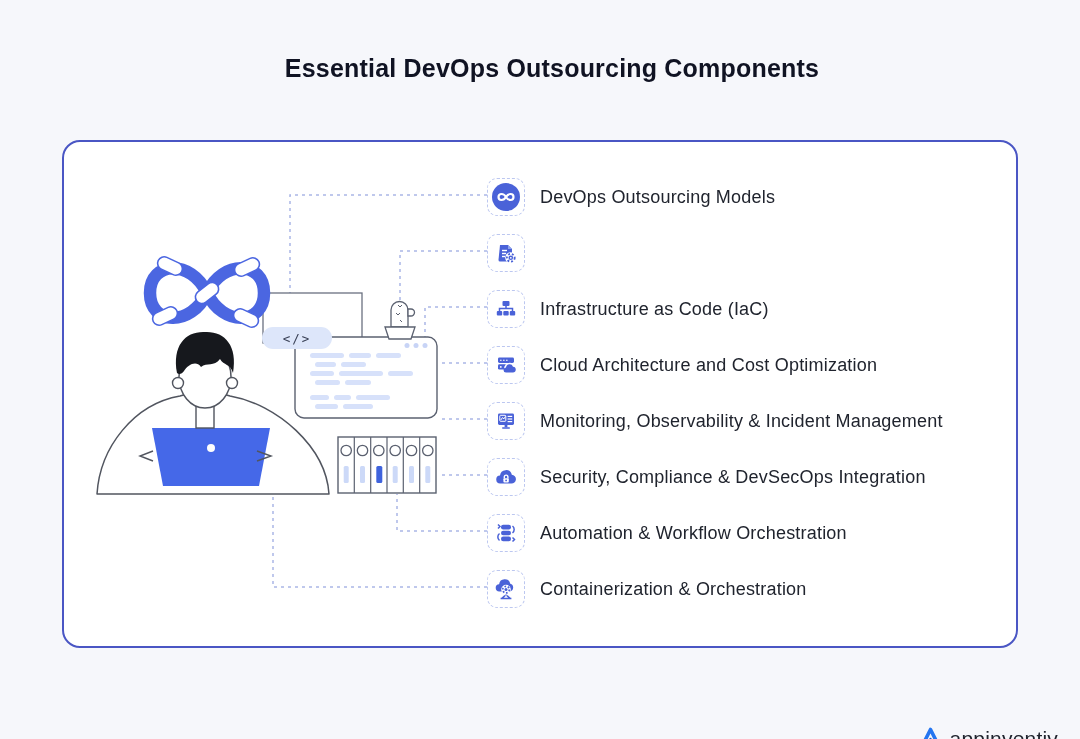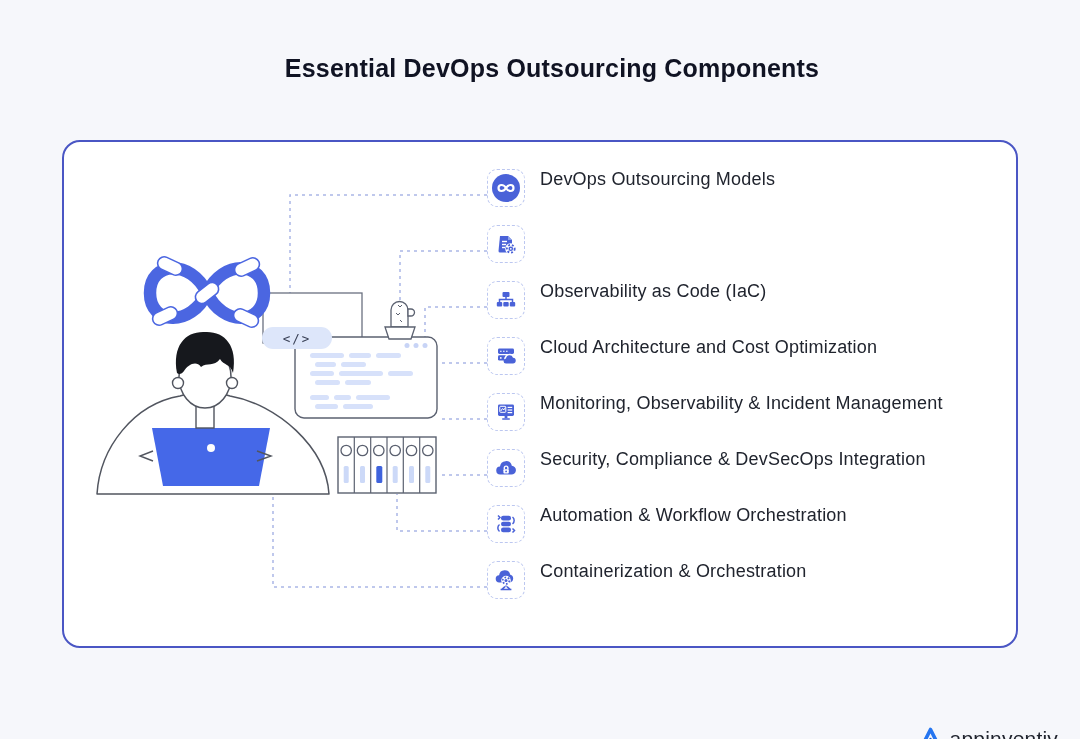--- a/index.html
+++ b/index.html
@@ -29,21 +29,21 @@
     position:absolute; left:0; top:0;
     width:952px; height:504px;
     pointer-events:none;
   }
   .component-list {
     position:absolute; left:423px; top:27px;
     display:flex; flex-direction:column;
   }
   .component-row {
     height:56px;
-    display:flex; gap:15px;
+    display:flex; align-items:center; gap:15px;
   }
   .icon-tile {
     width:38px; height:38px; flex:0 0 38px;
     border:1.5px dashed #bcc7f0;
     border-radius:10px;
     background:#ffffff;
     display:flex; align-items:center; justify-content:center;
   }
   .icon-tile svg { display:block; }
   .component-label {
@@ -204,21 +204,21 @@
     <div class="component-row">
       <div class="icon-tile">
         <svg width="24" height="24" viewBox="0 0 24 24">
           <rect x="8.5" y="4" width="7" height="5" rx="1" fill="#4a62d8"></rect>
           <path d="M12,9 V11.5 M5.5,14 V11.5 H18.5 V14" stroke="#4a62d8" stroke-width="1.5" fill="none"></path>
           <rect x="2.8" y="14" width="5.4" height="4.6" rx="1" fill="#4a62d8"></rect>
           <rect x="9.3" y="14" width="5.4" height="4.6" rx="1" fill="#4a62d8"></rect>
           <rect x="15.8" y="14" width="5.4" height="4.6" rx="1" fill="#4a62d8"></rect>
         </svg>
       </div>
-      <span class="component-label">Observability as Code (IaC)</span>
+      <span class="component-label">Infrastructure as Code (IaC)</span>
     </div>
 
     <div class="component-row">
       <div class="icon-tile">
         <svg width="24" height="24" viewBox="0 0 24 24">
           <rect x="4" y="4.5" width="16" height="5.4" rx="1.4" fill="#4a62d8"></rect>
           <g stroke="#ffffff" stroke-width="1.1">
               <line x1="6" y1="7.2" x2="7.6" y2="7.2"></line>
               <line x1="9" y1="7.2" x2="10.6" y2="7.2"></line>
               <line x1="12" y1="7.2" x2="13.6" y2="7.2"></line>

